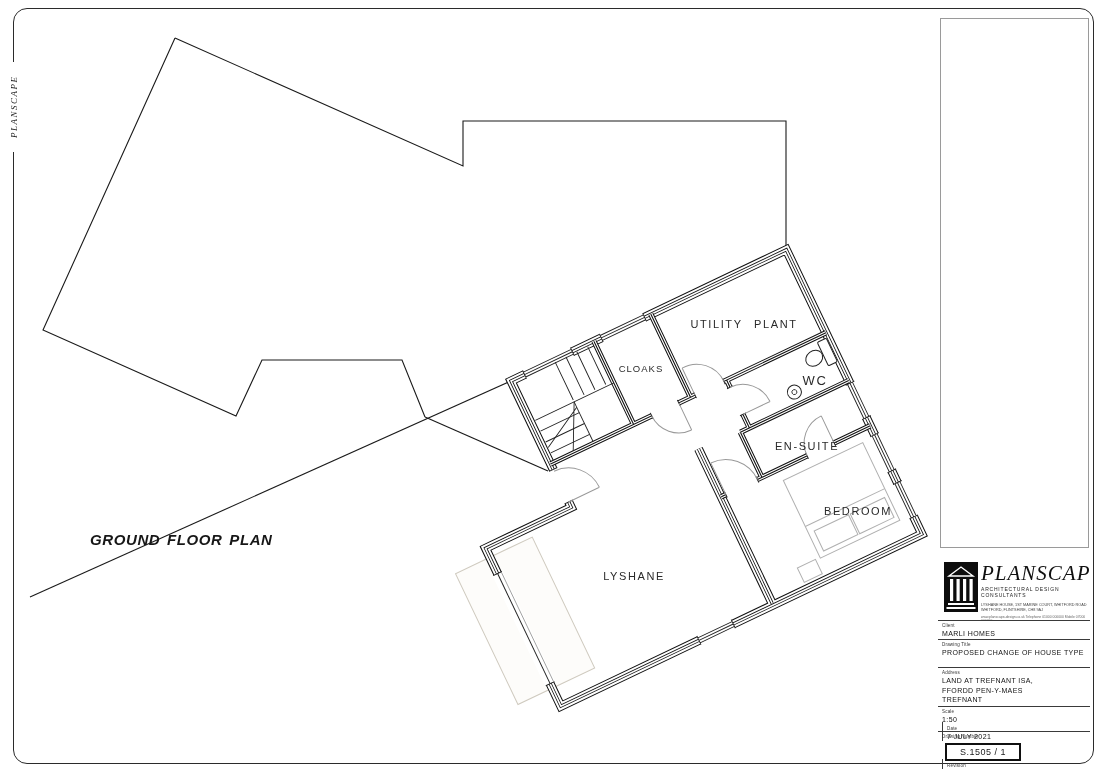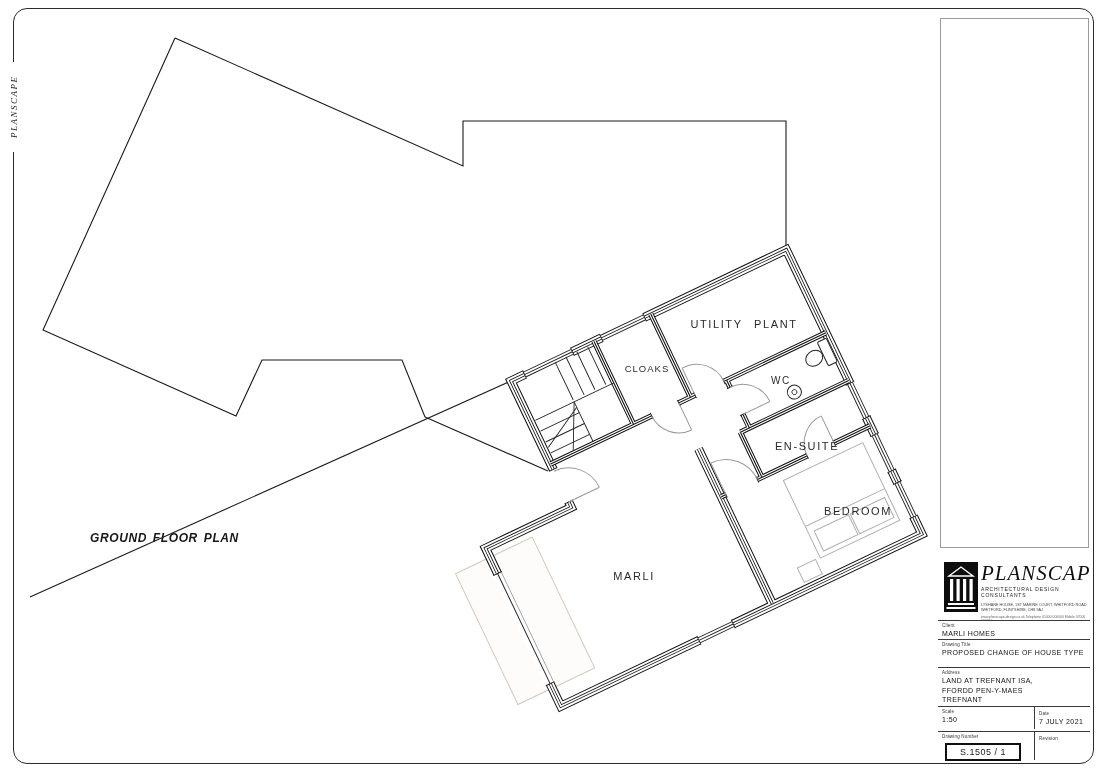--- a/index.html
+++ b/index.html
@@ -12,46 +12,46 @@
   #side-label{position:absolute;left:5px;top:62px;width:17px;height:90px;background:#fff;
               display:flex;align-items:center;justify-content:center;
               writing-mode:vertical-rl;transform:rotate(180deg);
               font:italic 9px "Liberation Serif",serif;letter-spacing:1.5px;color:#222;}
   
   #plan{position:absolute;left:0;top:0;}
   
   .rl{position:absolute;transform:translate(-50%,-50%);white-space:nowrap;
       color:#2a2a2a;letter-spacing:1.6px;font-size:11px;}
   .rl-utility{left:744px;top:324px;word-spacing:7px;}
-  .rl-cloaks{left:641px;top:368px;font-size:9.5px;letter-spacing:1px;margin-left:6px;}
-  .rl-wc{left:781px;top:380px;font-size:10px;}
+  .rl-cloaks{left:641px;top:368px;font-size:9.5px;letter-spacing:1px;}
+  .rl-wc{left:815px;top:380px;font-size:13px;}
   .rl-ensuite{left:807px;top:425px;margin-top:21px;}
   .rl-bedroom{left:858px;top:511px;}
   .rl-garage{left:634px;top:576px;}
-  #plan-title{position:absolute;left:90px;top:531px;font-size:12px;font-style:italic;
+  #plan-title{position:absolute;left:90px;top:531px;font-size:15px;font-style:italic;
               font-weight:bold;letter-spacing:0.6px;word-spacing:2px;color:#171717;}
   
   #tall-box{position:absolute;left:940px;top:18px;width:149px;height:530px;
             border:1px solid #9a9a9a;box-sizing:border-box;}
   #tblock{position:absolute;left:938px;top:556px;width:152px;height:206px;font-size:7px;}
   .trow{border-top:1px solid #3a3a3a;padding:2px 0 0 4px;box-sizing:border-box;position:relative;}
   .flabel{font-size:4.5px;color:#333;letter-spacing:.2px;display:block;line-height:6px;}
   .fvalue{font-size:7px;color:#111;letter-spacing:.4px;line-height:9px;}
   #brand-row{height:64px;display:flex;border-top:none;}
   #logo{width:34px;height:50px;margin:4px 3px 0 2px;flex:none;}
   #brand-txt{padding-top:4px;overflow:hidden;}
   #brand-name{font:italic 21px "Liberation Serif",serif;letter-spacing:1px;color:#101010;line-height:22px;}
   #brand-tag{font-size:5px;letter-spacing:.8px;color:#222;margin-top:2px;}
   #brand-addr{font-size:3.8px;color:#444;line-height:4.6px;margin-top:5px;}
   #brand-contact{font-size:3.4px;color:#666;margin-top:3px;}
   .row-client{height:19px;}
   .row-job{height:28px;}
   .row-addr{height:39px;}
   .addr-lines{line-height:9.5px;}
-  .cols{display:flex;}
+  .cols{display:flex;flex-direction:column;}
   .col-l{width:92px;flex:none;}
   .col-r{flex:1;border-left:1px solid #3a3a3a;padding:2px 0 0 4px;margin-top:-2px;
          padding-top:4px;box-sizing:border-box;height:100%;}
   .row-scale{height:25px;}
   .row-num{height:31px;border-bottom:none;}
   #dwg-box{margin-top:3px;margin-left:3px;width:76px;height:18px;border:2.6px solid #101010;
            display:flex;align-items:center;justify-content:center;font-size:9px;
            letter-spacing:.5px;box-sizing:border-box;}
 </style>
 </head>
@@ -159,21 +159,21 @@
     </g>
   </svg>
 
   <div id="side-label">PLANSCAPE</div>
 
   <span class="rl rl-utility">UTILITY PLANT</span>
   <span class="rl rl-cloaks">CLOAKS</span>
   <span class="rl rl-wc">WC</span>
   <span class="rl rl-ensuite">EN-SUITE</span>
   <span class="rl rl-bedroom">BEDROOM</span>
-  <span class="rl rl-garage">MARLI</span>
+  <span class="rl rl-garage">LYSHANE</span>
 
   <div id="plan-title">GROUND FLOOR PLAN</div>
 
   <div id="tall-box"></div>
 
   <div id="tblock">
 
     <div id="brand-row" class="trow">
       <svg id="logo" viewBox="0 0 34 50">
         <rect x="0" y="0" width="34" height="50" fill="#0d0d0d"></rect>

